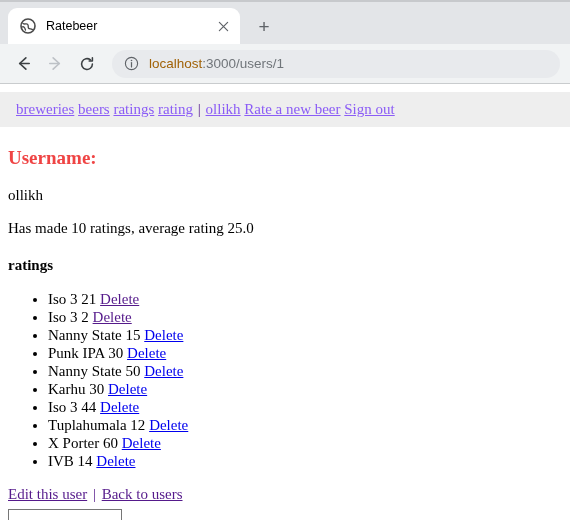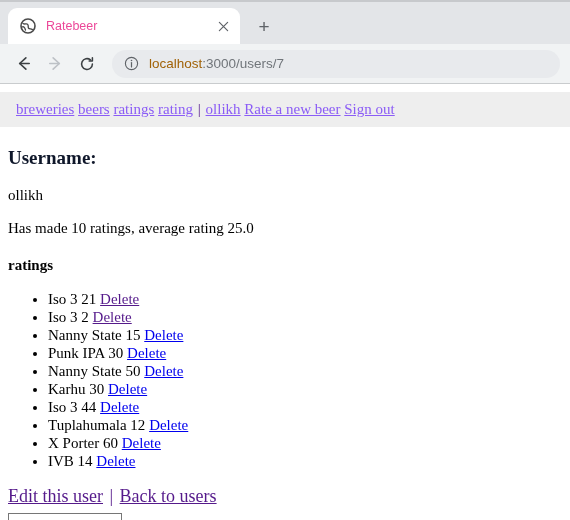--- a/index.html
+++ b/index.html
@@ -51,21 +51,21 @@
     height: 16px;
     flex: 0 0 16px;
     margin-right: 10px;
     display: block;
   }
 
   .tab-title {
     flex: 1 1 auto;
     font-family: "Liberation Sans", sans-serif;
     font-size: 12.5px;
-    color: #ec4899;
+    color: #000000;
     white-space: nowrap;
     overflow: hidden;
     text-overflow: ellipsis;
   }
 
   .tab-close {
     width: 18px;
     height: 18px;
     flex: 0 0 18px;
     display: flex;
@@ -175,21 +175,21 @@
 
   .content {
     padding: 0 8px;
   }
 
   h1.page-title {
     font-family: "Liberation Serif", serif;
     font-size: 19px;
     font-weight: bold;
     margin: 20px 0 18px 0;
-    color: #0f172a;
+    color: #ef4444;
   }
 
   p.body-line {
     font-family: "Liberation Serif", serif;
     font-size: 15px;
     margin: 16px 0;
     color: #000000;
   }
 
   h3.section-title {
@@ -212,21 +212,21 @@
     color: #000000;
   }
   ul.ratings-list li a {
     text-decoration: underline;
   }
   a.link-unvisited { color: #0000ee; }
   a.link-visited { color: #551a8b; }
 
   p.footer-links {
     font-family: "Liberation Serif", serif;
-    font-size: 18px;
+    font-size: 15px;
     margin: 16px 0 6px 0;
     color: #000000;
   }
   p.footer-links a {
     color: #551a8b;
     text-decoration: underline;
   }
   p.footer-links .sep { color: #551a8b; padding: 0 2px; }
 
   .bottom-field {
@@ -287,21 +287,21 @@
     </div>
 
     <div class="omnibox">
       <span class="omnibox-info">
         <svg viewBox="0 0 16 16" width="15" height="15" aria-hidden="true">
           <circle cx="8" cy="8" r="6.5" fill="none" stroke="#5f6368" stroke-width="1.2"></circle>
           <circle cx="8" cy="4.8" r="0.85" fill="#5f6368"></circle>
           <path d="M8 7 L8 11.6" stroke="#5f6368" stroke-width="1.3" stroke-linecap="round"></path>
         </svg>
       </span>
-      <span class="omnibox-url"><span class="host">localhost</span><span>:3000/users/7</span></span>
+      <span class="omnibox-url"><span class="host">localhost</span><span>:3000/users/1</span></span>
     </div>
   </div>
 
   <div class="page">
 
     <div class="site-nav">
       <a href="#">breweries</a><span class="gap"> </span><a href="#">beers</a><span class="gap"> </span><a href="#">ratings</a><span class="gap"> </span><a href="#">rating</a><span class="gap"> </span><span class="sep">|</span><span class="gap"> </span><a href="#">ollikh</a><span class="gap"> </span><a href="#">Rate a new beer</a><span class="gap"> </span><a href="#">Sign out</a>
     </div>
 
     <div class="content">

